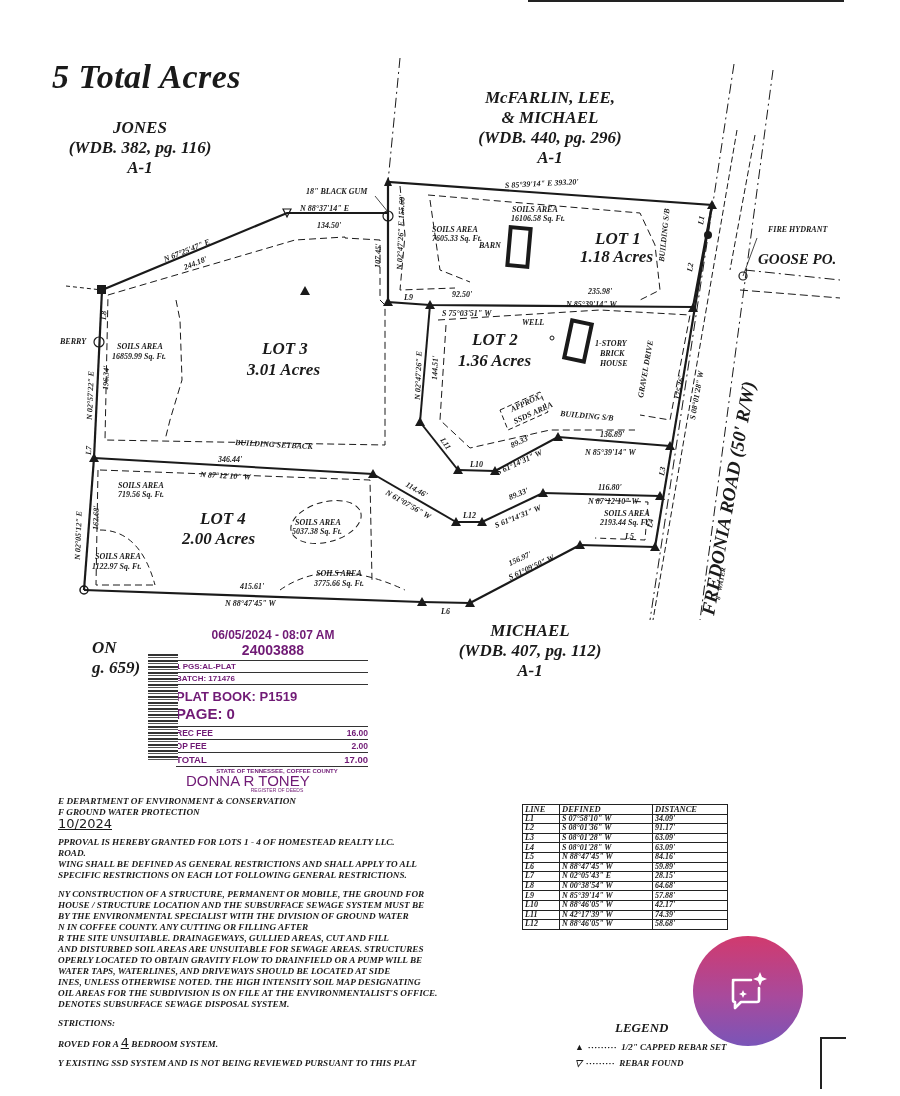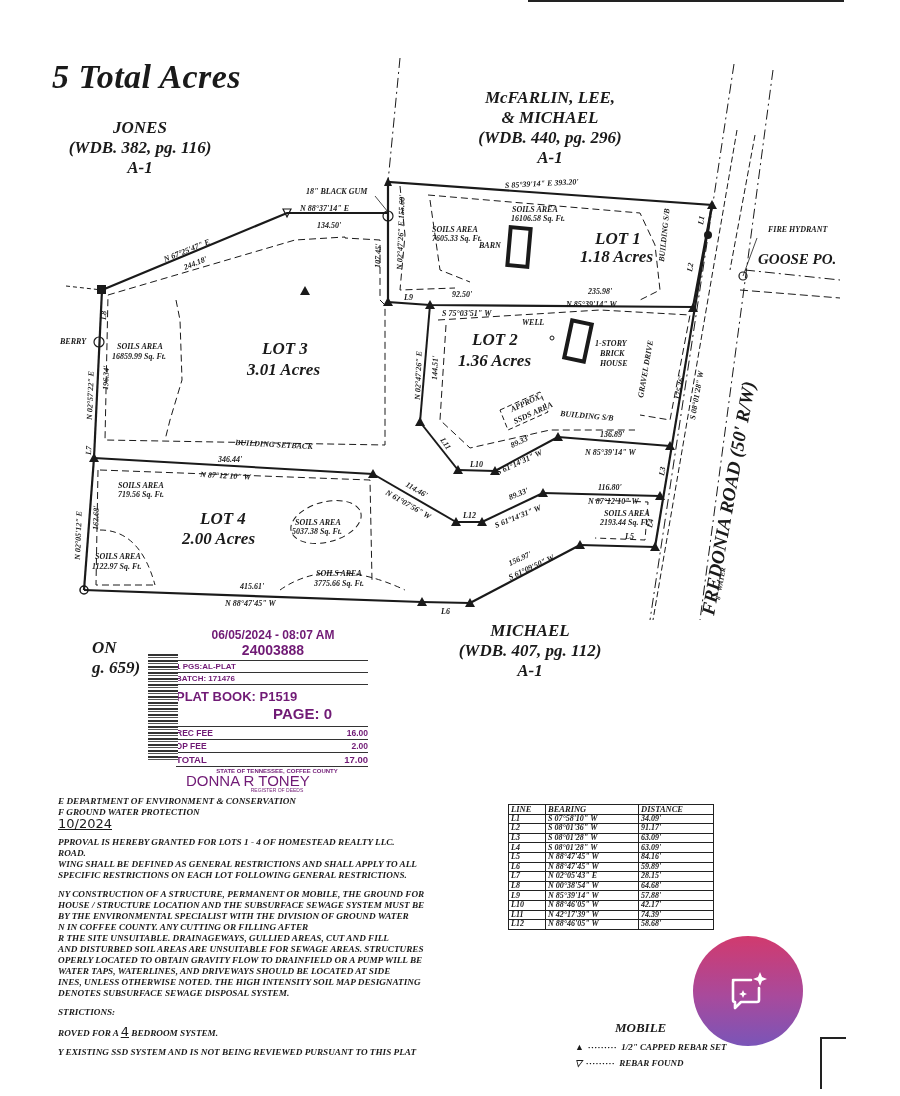--- a/index.html
+++ b/index.html
@@ -11,31 +11,31 @@
   svg.plat { position:absolute; left:0; top:0; }
   svg text { font-family:"Liberation Serif", serif; font-style:italic; font-weight:bold; fill:#1a1a1a; }
   .stamp { left:148px; top:628px; width:220px; font-family:"Liberation Sans", sans-serif; color:#701a75; }
   .stamp .dt { text-align:center; font-size:12px; font-weight:bold; margin-left:30px; }
   .stamp .num { text-align:center; font-size:14px; font-weight:bold; margin-left:30px; }
   .barcode { position:absolute; left:0; top:26px; width:30px; height:108px;
     background:repeating-linear-gradient(to bottom,#333 0,#333 2px,#fff 2px,#fff 3px,#555 3px,#555 4px,#fff 4px,#fff 6px); }
   .stamp .box { margin-left:28px; margin-top:2px; }
   .stamp .rowline { border-top:1.5px solid #333; font-size:8px; font-weight:bold; padding:1px 0; }
   .stamp .pb { font-size:13px; font-weight:bold; border-top:1.5px solid #333; padding-top:3px; line-height:17px; }
-  .stamp .pg { font-size:15px; font-weight:bold; text-align:right; padding-right:36px; line-height:17px; padding-bottom:4px; }
+  .stamp .pg { font-size:15px; font-weight:bold; text-align:left; padding-right:36px; line-height:17px; padding-bottom:4px; }
   .fee { display:flex; justify-content:space-between; border-top:1.5px solid #333; font-size:8.5px; font-weight:bold; padding:1px 0; }
   .fee.total { font-size:9.5px; border-bottom:1.5px solid #333; }
   .stamp .state { text-align:center; font-size:6px; font-weight:bold; margin-left:38px; margin-top:1px; }
   .stamp .reg { text-align:left; font-size:15px; font-weight:normal; margin-left:38px; line-height:13px; }
   .stamp .regsub { text-align:center; font-size:5px; margin-left:38px; }
   .notes { left:58px; top:796px; width:420px; font-style:italic; font-weight:bold; font-size:9.2px; line-height:11px; }
   .notes p { margin:0; white-space:nowrap; }
   .notes .gap { height:8px; }
   .hand { font-family:"DejaVu Sans", sans-serif; font-style:normal; font-weight:normal; font-size:13px; text-decoration:underline; }
-  table.lines { position:absolute; left:508px; top:804px; border-collapse:collapse; font-style:italic; font-weight:bold; font-size:8px; }
+  table.lines { position:absolute; left:522px; top:804px; border-collapse:collapse; font-style:italic; font-weight:bold; font-size:8px; }
   table.lines td, table.lines th { border:1px solid #222; padding:0 2px; height:8.6px; line-height:8px; text-align:left; font-weight:bold; }
   table.lines th { font-size:8.5px; }
   .legend { left:575px; top:1020px; font-style:italic; font-weight:bold; }
   .legend .lt { font-size:13px; margin-left:40px; }
   .legend .li { font-size:9px; margin-top:6px; display:flex; align-items:center; gap:4px; }
   .fab { left:693px; top:936px; width:110px; height:110px; border-radius:50%;
          background:linear-gradient(180deg,#d13a6e 0%,#a84a9c 55%,#7a55b8 100%);
          display:flex; align-items:center; justify-content:center; cursor:pointer; }
   .corner { left:820px; top:1037px; width:24px; height:50px; border-left:2px solid #222; border-top:2px solid #222; }
 </style>
@@ -289,34 +289,35 @@
   <div class="gap"></div>
   <p>NY CONSTRUCTION OF A STRUCTURE, PERMANENT OR MOBILE, THE GROUND FOR</p>
   <p>HOUSE / STRUCTURE LOCATION AND THE SUBSURFACE SEWAGE SYSTEM MUST BE</p>
   <p>BY THE ENVIRONMENTAL SPECIALIST WITH THE DIVISION OF GROUND WATER</p>
   <p>N IN COFFEE COUNTY. ANY CUTTING OR FILLING AFTER</p>
   <p>R THE SITE UNSUITABLE. DRAINAGEWAYS, GULLIED AREAS, CUT AND FILL</p>
   <p>AND DISTURBED SOIL AREAS ARE UNSUITABLE FOR SEWAGE AREAS. STRUCTURES</p>
   <p>OPERLY LOCATED TO OBTAIN GRAVITY FLOW TO DRAINFIELD OR A PUMP WILL BE</p>
   <p>WATER TAPS, WATERLINES, AND DRIVEWAYS SHOULD BE LOCATED AT SIDE</p>
   <p>INES, UNLESS OTHERWISE NOTED. THE HIGH INTENSITY SOIL MAP DESIGNATING</p>
+  <p>OIL AREAS FOR THE SUBDIVISION IS ON FILE AT THE ENVIRONMENTALIST'S OFFICE.</p>
   <p> DENOTES SUBSURFACE SEWAGE DISPOSAL SYSTEM.</p>
   <div class="gap"></div>
   <p>STRICTIONS:</p>
   <div class="gap"></div>
   <p><span>ROVED FOR A </span><span class="hand">4</span><span> BEDROOM SYSTEM.</span></p>
   <div class="gap"></div>
   <p>Y EXISTING SSD SYSTEM AND IS NOT BEING REVIEWED PURSUANT TO THIS PLAT</p>
 </div>
 
 <table class="lines">
   <thead>
     <tr>
       <th style="width:32px">LINE</th>
-      <th style="width:88px">BEARING</th>
+      <th style="width:88px">DEFINED</th>
       <th style="width:70px">DISTANCE</th>
     </tr>
   </thead>
   <tbody>
     <tr>
         <td>L1</td>
         <td>S 07°58'10" W</td>
         <td>34.09'</td>
       </tr>
     <tr>
@@ -371,21 +372,21 @@
       </tr>
     <tr>
         <td>L12</td>
         <td>N 88°46'05" W</td>
         <td>58.68'</td>
       </tr>
   </tbody>
 </table>
 
 <div class="abs legend">
-  <div class="lt">MOBILE</div>
+  <div class="lt">LEGEND</div>
   <div class="li">
     <span>▲</span>
     <span style="letter-spacing:1px">·········</span>
     <span>1/2" CAPPED REBAR SET</span>
   </div>
   <div class="li">
     <span>▽</span>
     <span style="letter-spacing:1px">·········</span>
     <span>REBAR FOUND</span>
   </div>

